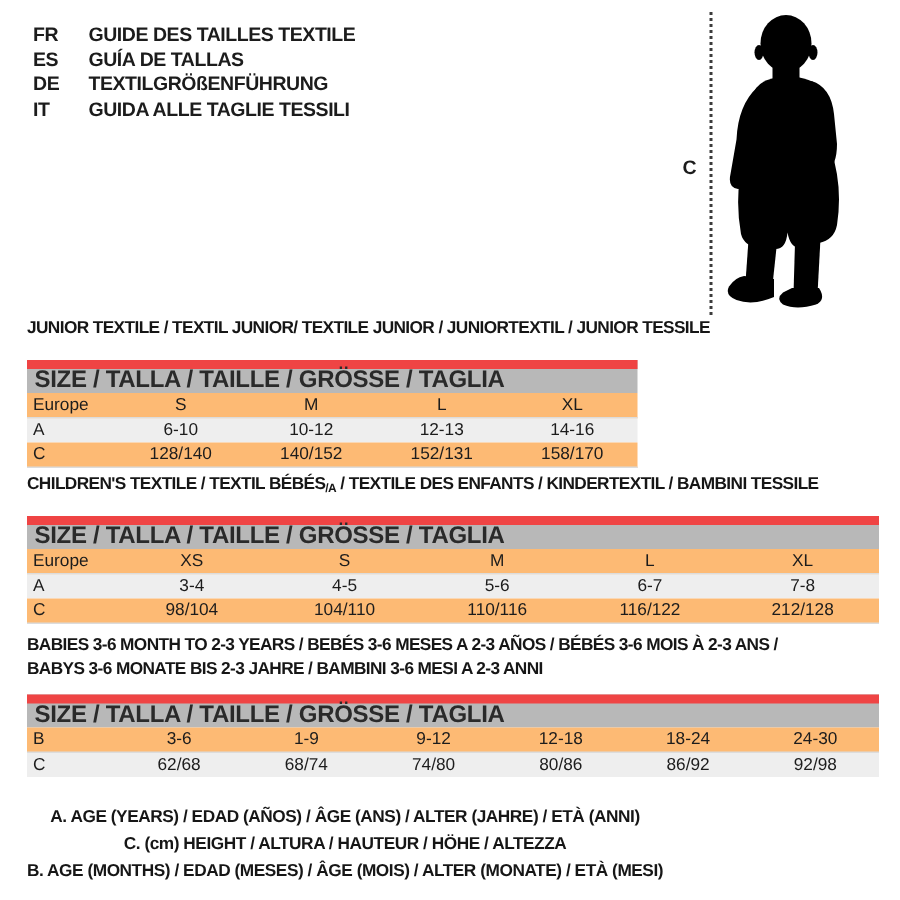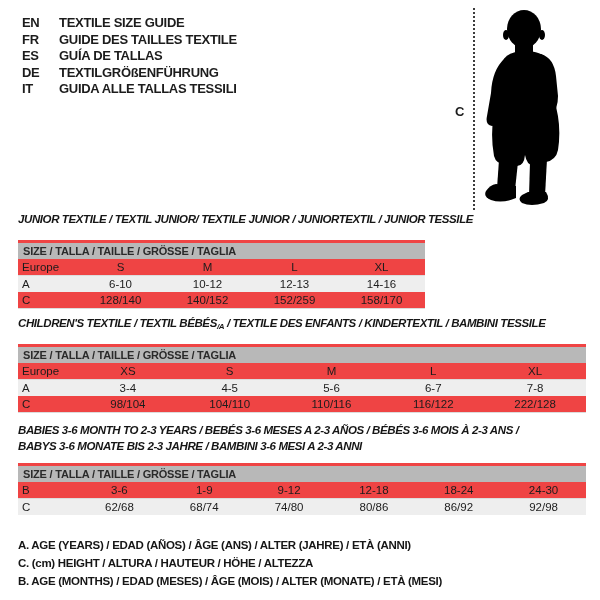--- a/index.html
+++ b/index.html
@@ -12,70 +12,66 @@
             font-size:13px;font-weight:700;letter-spacing:-0.3px;white-space:nowrap;}
 
   
   .dash-line{position:absolute;left:473px;top:8px;height:202px;width:0;
              border-left:2px dotted #3c3c3c;}
   .figure-c{position:absolute;left:455px;top:104px;font-size:13px;font-weight:700;}
   .silhouette{position:absolute;left:484px;top:8px;width:84px;height:200px;}
 
   
   .sec-title{position:absolute;left:18px;font-size:11.5px;font-weight:700;
-             letter-spacing:-0.4px;white-space:nowrap;color:#161616;font-style:italic;}
+             letter-spacing:-0.4px;white-space:nowrap;color:#161616;}
   .sec-title .subsc{font-size:8px;vertical-align:-2px;}
   .t1-title{top:213px;}
   .t2-title{top:317px;}
   .t3-title{top:423px;line-height:15.5px;}
 
   .size-table{position:absolute;left:18px;}
   .tbl-1{top:240px;width:407px;}
   .tbl-2{top:344px;width:568px;}
   .tbl-3{top:463px;width:568px;}
 
-  .size-bar{height:16px;line-height:16px;background:#b8b8b8;border-top:3px solid #ef4444;
-            padding-left:5px;font-size:11px;font-weight:700;letter-spacing:-0.2px;color:#2a2a2a;
+  .size-bar{height:16px;line-height:16px;background:#b8b8b8;border-top:6px solid #ef4444;
+            padding-left:5px;font-size:16px;font-weight:700;letter-spacing:-0.2px;color:#2a2a2a;
             white-space:nowrap;}
   .trow{display:flex;height:16px;line-height:16px;font-size:11.5px;color:#1c1c1c;}
-  .trow.white{background:#ef4444;border-bottom:1px solid #dcdcdc;}
+  .trow.white{background:#fdba74;border-bottom:1px solid #dcdcdc;}
   .trow.gray{background:#eeeeee;}
   .rlabel{width:55px;padding-left:4px;text-align:left;}
   .cell{flex:1;text-align:center;}
 
   
   .notes{position:absolute;left:18px;top:536px;}
   .note-line{font-size:11.5px;font-weight:700;letter-spacing:-0.3px;line-height:18px;
-             white-space:nowrap;color:#161616;}
+             white-space:nowrap;color:#161616;text-align:center;}
 </style>
 </head>
 <body>
 
 <div class="page">
 
   <div class="lang-block">
-    <div class="lang-row">
-      <span>EN</span>
-      <span>TEXTILE SIZE GUIDE</span>
-    </div>
     <div class="lang-row">
       <span>FR</span>
       <span>GUIDE DES TAILLES TEXTILE</span>
     </div>
     <div class="lang-row">
       <span>ES</span>
       <span>GUÍA DE TALLAS</span>
     </div>
     <div class="lang-row">
       <span>DE</span>
       <span>TEXTILGRÖßENFÜHRUNG</span>
     </div>
     <div class="lang-row">
       <span>IT</span>
-      <span>GUIDA ALLE TALLAS TESSILI</span>
+      <span>GUIDA ALLE TAGLIE TESSILI</span>
     </div>
   </div>
 
   <div class="dash-line"></div>
   <div class="figure-c">C</div>
   <svg class="silhouette" viewBox="0 0 84 200">
     <g fill="#000000">
       <ellipse cx="40" cy="21" rx="17" ry="19"></ellipse>
       <ellipse cx="22" cy="27" rx="3" ry="5"></ellipse>
       <ellipse cx="58" cy="27" rx="3" ry="5"></ellipse>
@@ -105,21 +101,21 @@
       <span class="rlabel">A</span>
       <span class="cell">6-10</span>
       <span class="cell">10-12</span>
       <span class="cell">12-13</span>
       <span class="cell">14-16</span>
     </div>
     <div class="trow white">
       <span class="rlabel">C</span>
       <span class="cell">128/140</span>
       <span class="cell">140/152</span>
-      <span class="cell">152/259</span>
+      <span class="cell">152/131</span>
       <span class="cell">158/170</span>
     </div>
   </div>
 
   <div class="sec-title t2-title">
     <span>CHILDREN'S TEXTILE / TEXTIL BÉBÉS</span><span class="subsc">/A</span><span> / TEXTILE DES ENFANTS / KINDERTEXTIL / BAMBINI TESSILE</span>
   </div>
   <div class="size-table tbl-2">
     <div class="size-bar">SIZE / TALLA / TAILLE / GRÖSSE / TAGLIA</div>
     <div class="trow white">
@@ -137,21 +133,21 @@
       <span class="cell">5-6</span>
       <span class="cell">6-7</span>
       <span class="cell">7-8</span>
     </div>
     <div class="trow white">
       <span class="rlabel">C</span>
       <span class="cell">98/104</span>
       <span class="cell">104/110</span>
       <span class="cell">110/116</span>
       <span class="cell">116/122</span>
-      <span class="cell">222/128</span>
+      <span class="cell">212/128</span>
     </div>
   </div>
 
   <div class="sec-title t3-title">
     <div>BABIES 3-6 MONTH TO 2-3 YEARS / BEBÉS 3-6 MESES A 2-3 AÑOS / BÉBÉS 3-6 MOIS À 2-3 ANS /</div>
     <div>BABYS 3-6 MONATE BIS 2-3 JAHRE / BAMBINI 3-6 MESI A 2-3 ANNI</div>
   </div>
   <div class="size-table tbl-3">
     <div class="size-bar">SIZE / TALLA / TAILLE / GRÖSSE / TAGLIA</div>
     <div class="trow white">

